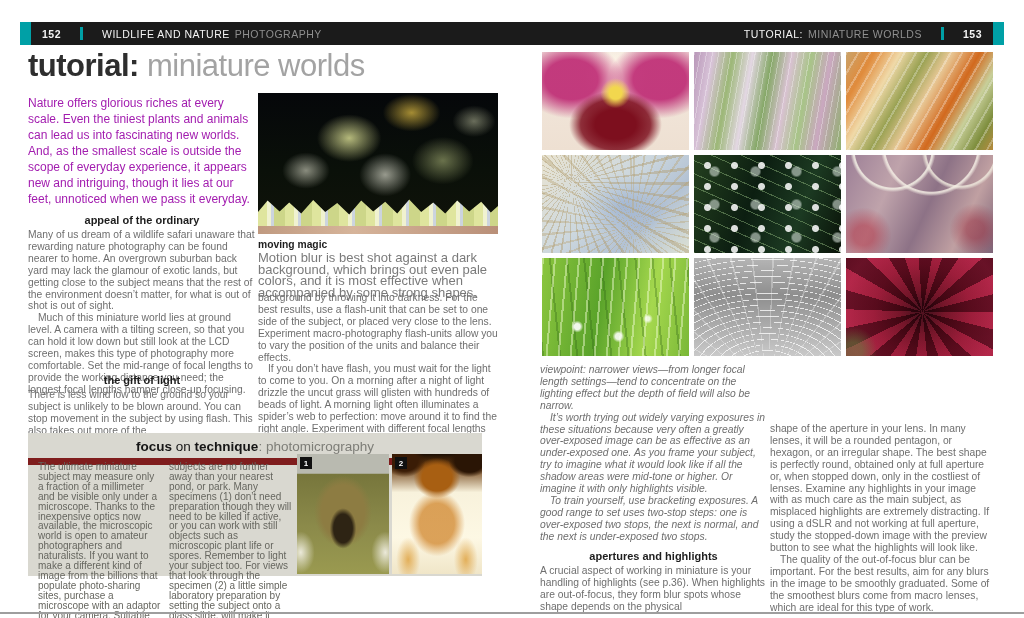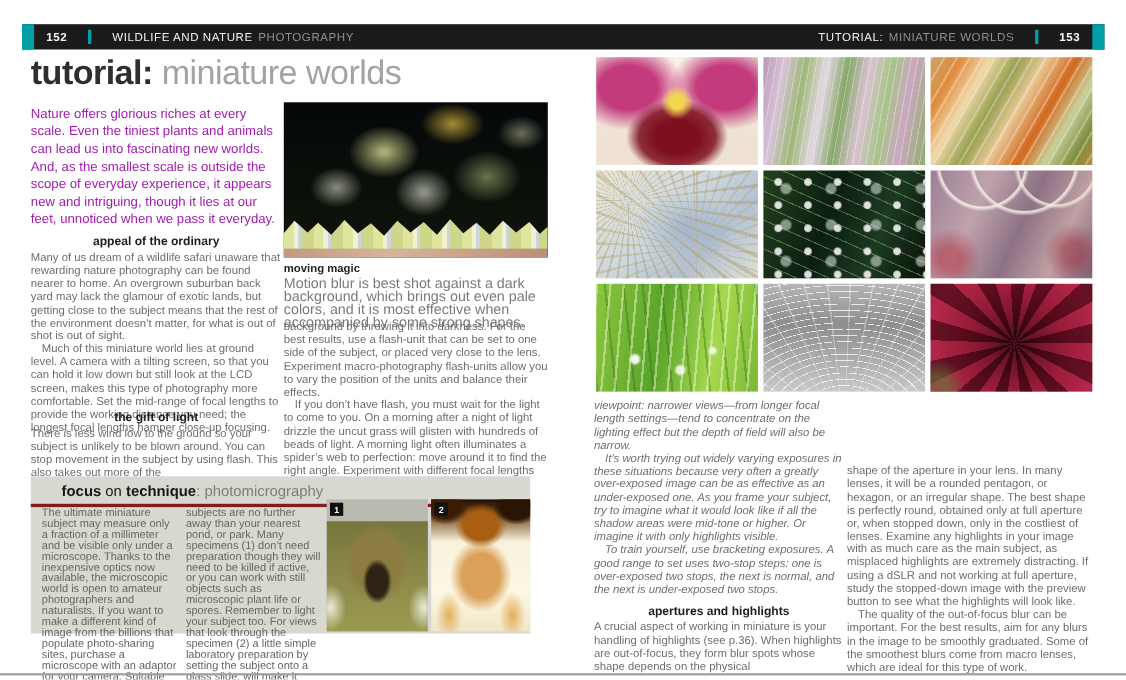--- a/index.html
+++ b/index.html
@@ -53,21 +53,21 @@
       radial-gradient(ellipse 36px 30px at 53% 58%, rgba(246,246,230,.6), rgba(246,246,230,0) 72%),
       radial-gradient(ellipse 30px 22px at 90% 20%, rgba(226,230,190,.45), rgba(226,230,190,0) 72%),
       linear-gradient(180deg,#05070a 0%,#0a1009 55%,#11130a 100%);}
   .butterfly-row{position:absolute;left:0;right:0;bottom:7px;height:30px;
     background:repeating-linear-gradient(90deg,#dfe59e 0 9px,#f0f2d0 9px 13px,#ccd4de 13px 16px,#cdd689 16px 27px);
     clip-path:polygon(0 100%,0 50%,4% 12%,9% 48%,13% 18%,18% 55%,23% 10%,28% 50%,33% 20%,38% 58%,43% 12%,48% 48%,53% 16%,58% 55%,63% 8%,68% 50%,73% 18%,78% 55%,83% 12%,88% 48%,93% 16%,97% 52%,100% 30%,100% 100%);}
   .ground-strip{position:absolute;left:0;right:0;bottom:0;height:8px;background:linear-gradient(90deg,#c09a80,#d6b49a 40%,#b98f78);}
 
   
   .tech-box{position:absolute;left:28px;top:433px;width:454px;height:143px;background:var(--boxbg);}
-  .tech-head{padding:6px 28px 4px;font-size:13.5px;border-bottom:3px solid #7f1d1d;margin:0 0 0;}
+  .tech-head{padding:6px 28px 4px;font-size:13.5px;border-bottom:7px solid #7f1d1d;margin:0 0 0;text-align:center;}
   .tech-head .tb{font-weight:bold;color:#161616;}
   .tech-head .tm{color:#161616;}
   .tech-head .tl{color:#7d7d77;}
   .tech-cols{position:absolute;top:29px;left:10px;width:254px;display:flex;gap:8px;}
   .tech-col{width:123px;font-size:10px;line-height:9.9px;color:#66665f;}
   .tech-photo{position:absolute;top:21px;height:120px;}
   .tech-photo .numchip{position:absolute;top:3px;left:3px;width:12px;height:12px;background:#101010;
     color:#fff;font-size:8px;font-weight:bold;display:flex;align-items:center;justify-content:center;}
   .ph-bee{left:269px;width:92px;
     background:

